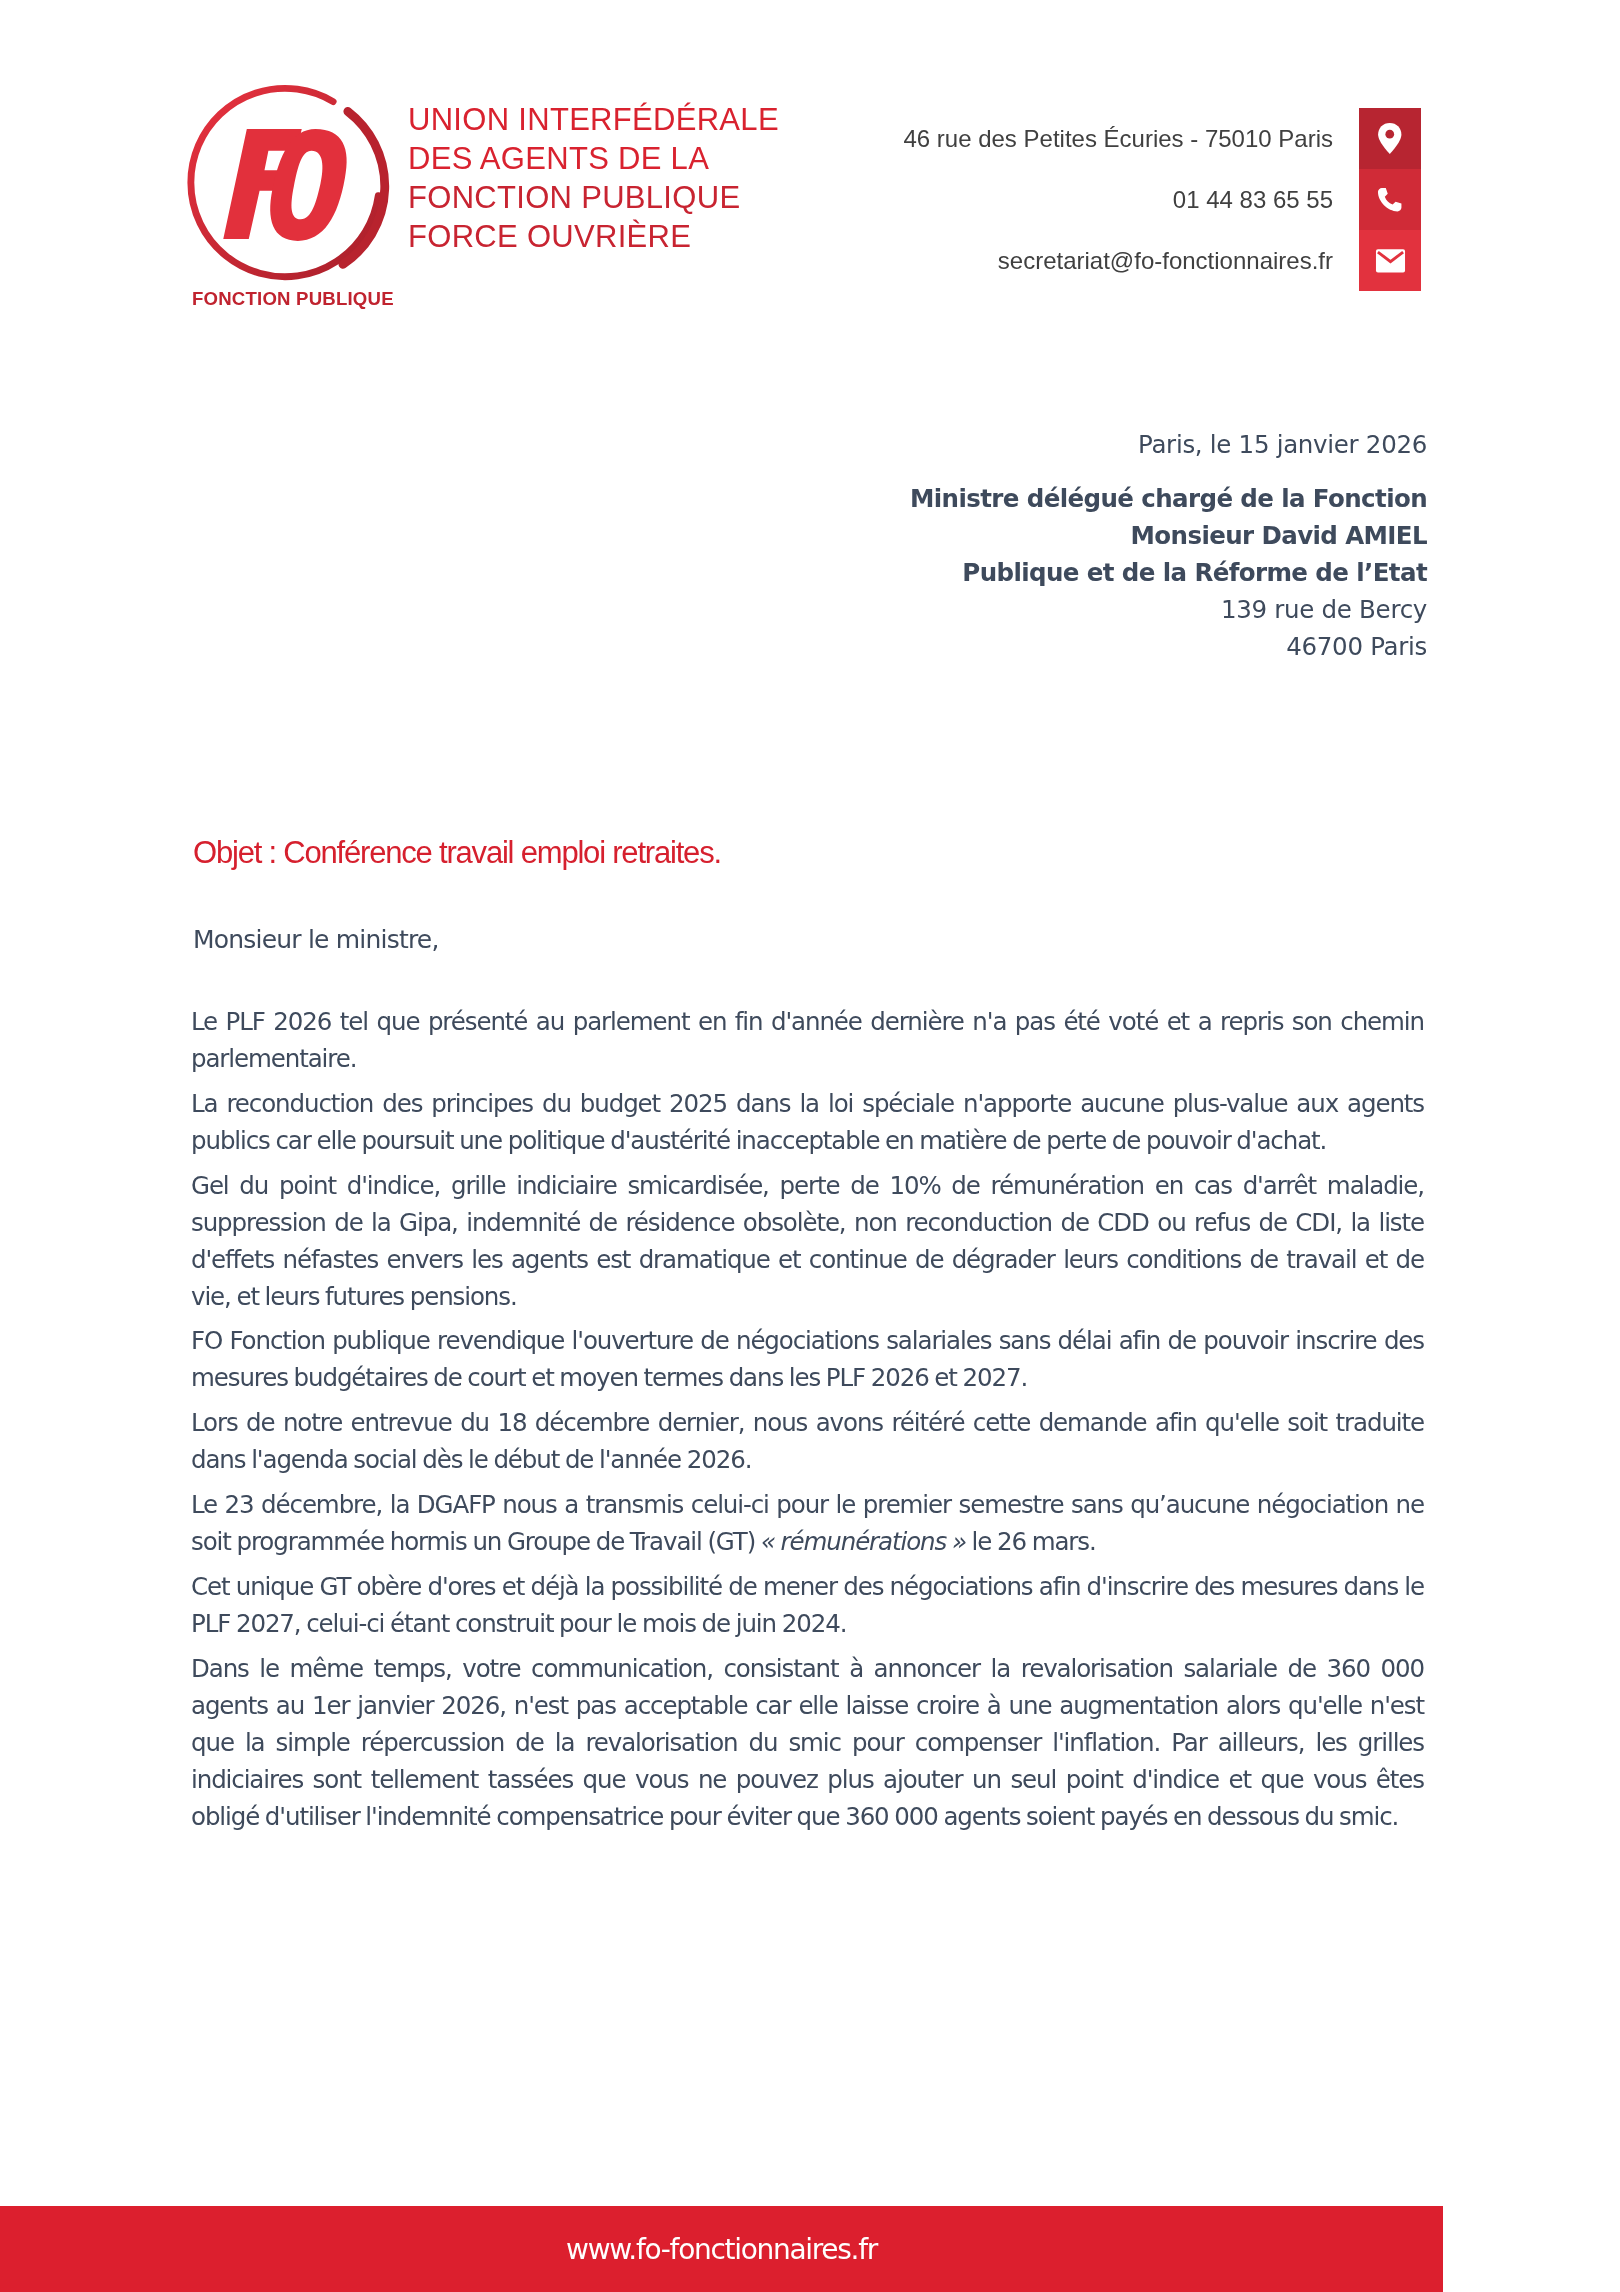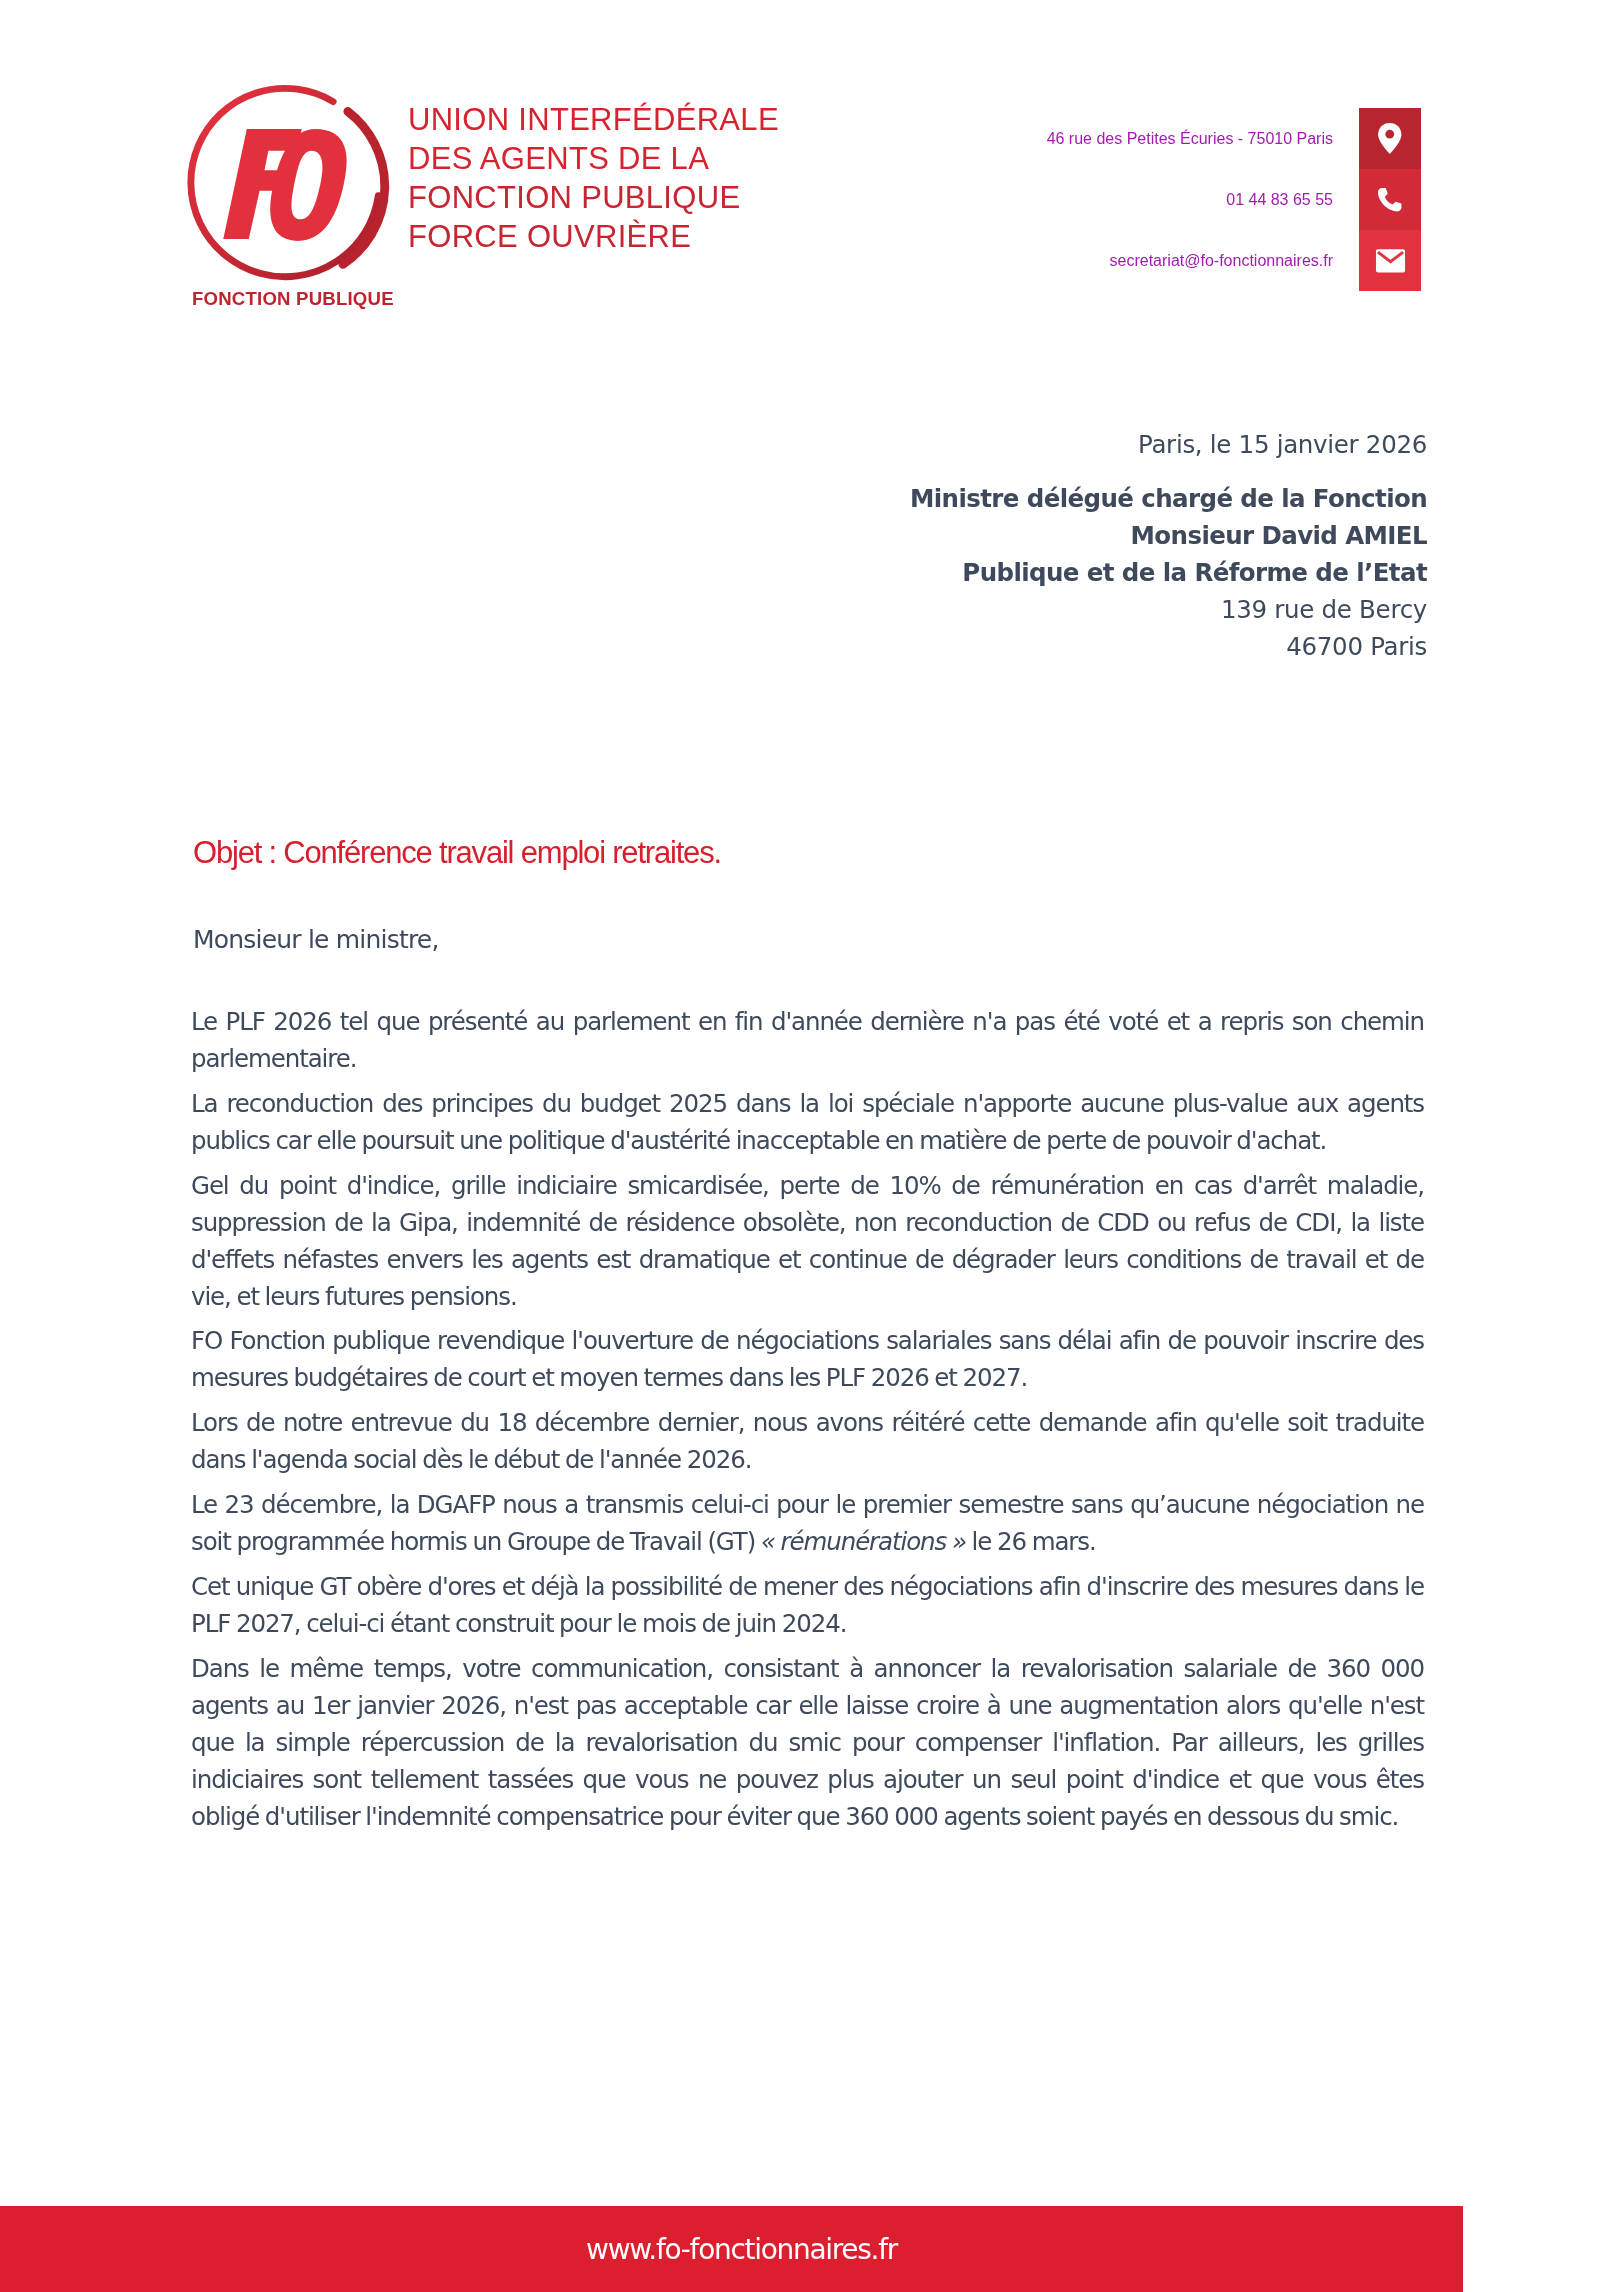--- a/index.html
+++ b/index.html
@@ -11,21 +11,21 @@
   .logo { position: absolute; left: 186px; top: 80px; width: 206px; height: 235px; }
   .logo svg { display: block; }
   .logo-caption { position: absolute; left: 192px; top: 288px; font-family: "Liberation Sans", sans-serif;
                   font-weight: bold; font-size: 18.6px; color: #c0232f; letter-spacing: 0.2px; white-space: nowrap; }
   .org-name { position: absolute; left: 408px; top: 100px; font-family: "Liberation Sans", sans-serif;
               font-size: 31px; line-height: 39px; color: #d9222f; letter-spacing: 0.3px; }
   .org-name div { white-space: nowrap; }
   .org-name .l3, .org-name .l4 { color: #c82431; }
 
   .contact { position: absolute; right: 287px; top: 108px; text-align: right;
-             font-family: "Liberation Sans", sans-serif; font-size: 16px; color: #a21caf; }
+             font-family: "Liberation Sans", sans-serif; font-size: 24px; color: #404040; }
   .contact .row { height: 61px; line-height: 61px; white-space: nowrap; }
   .icon-col { position: absolute; left: 1359px; top: 108px; width: 62px; }
   .icon-box { width: 62px; height: 61px; display: flex; align-items: center; justify-content: center; }
   .icon-box.c1 { background: #b72531; }
   .icon-box.c2 { background: #d02b37; }
   .icon-box.c3 { background: #e2323e; }
   .icon-box svg { display: block; }
 
   
   .recipient { position: absolute; right: 193px; top: 425px; text-align: right;
@@ -39,21 +39,21 @@
              font-size: 31px; color: #d6202e; letter-spacing: -1.2px; white-space: nowrap; }
   .salutation { position: absolute; left: 193px; top: 921px; font-size: 25px; color: #3e4a5c;
                 letter-spacing: -0.8px; line-height: 37px; }
   .body { position: absolute; left: 191px; top: 1003px; width: 1233px; color: #3e4a5c;
           font-size: 24.5px; line-height: 37px; letter-spacing: -1.1px; word-spacing: -1px; }
   .body p { margin: 0 0 7.8px 0; text-align: justify; }
   .body em { font-style: italic; }
 
   
   .footer { position: absolute; left: 0; top: 2206px; width: 1443px; height: 86px; background: #dc1f2e;
-            display: flex; align-items: center; justify-content: center; padding-left: 20px; }
+            display: flex; align-items: center; justify-content: center; }
   .footer span { color: #ffffff; font-family: "DejaVu Sans", sans-serif; font-size: 28px; letter-spacing: -1.3px; }
 </style>
 </head>
 <body>
 
 <div class="page">
 
   <div class="logo">
     <svg width="206" height="206" viewBox="0 0 210 210">
       <defs>

